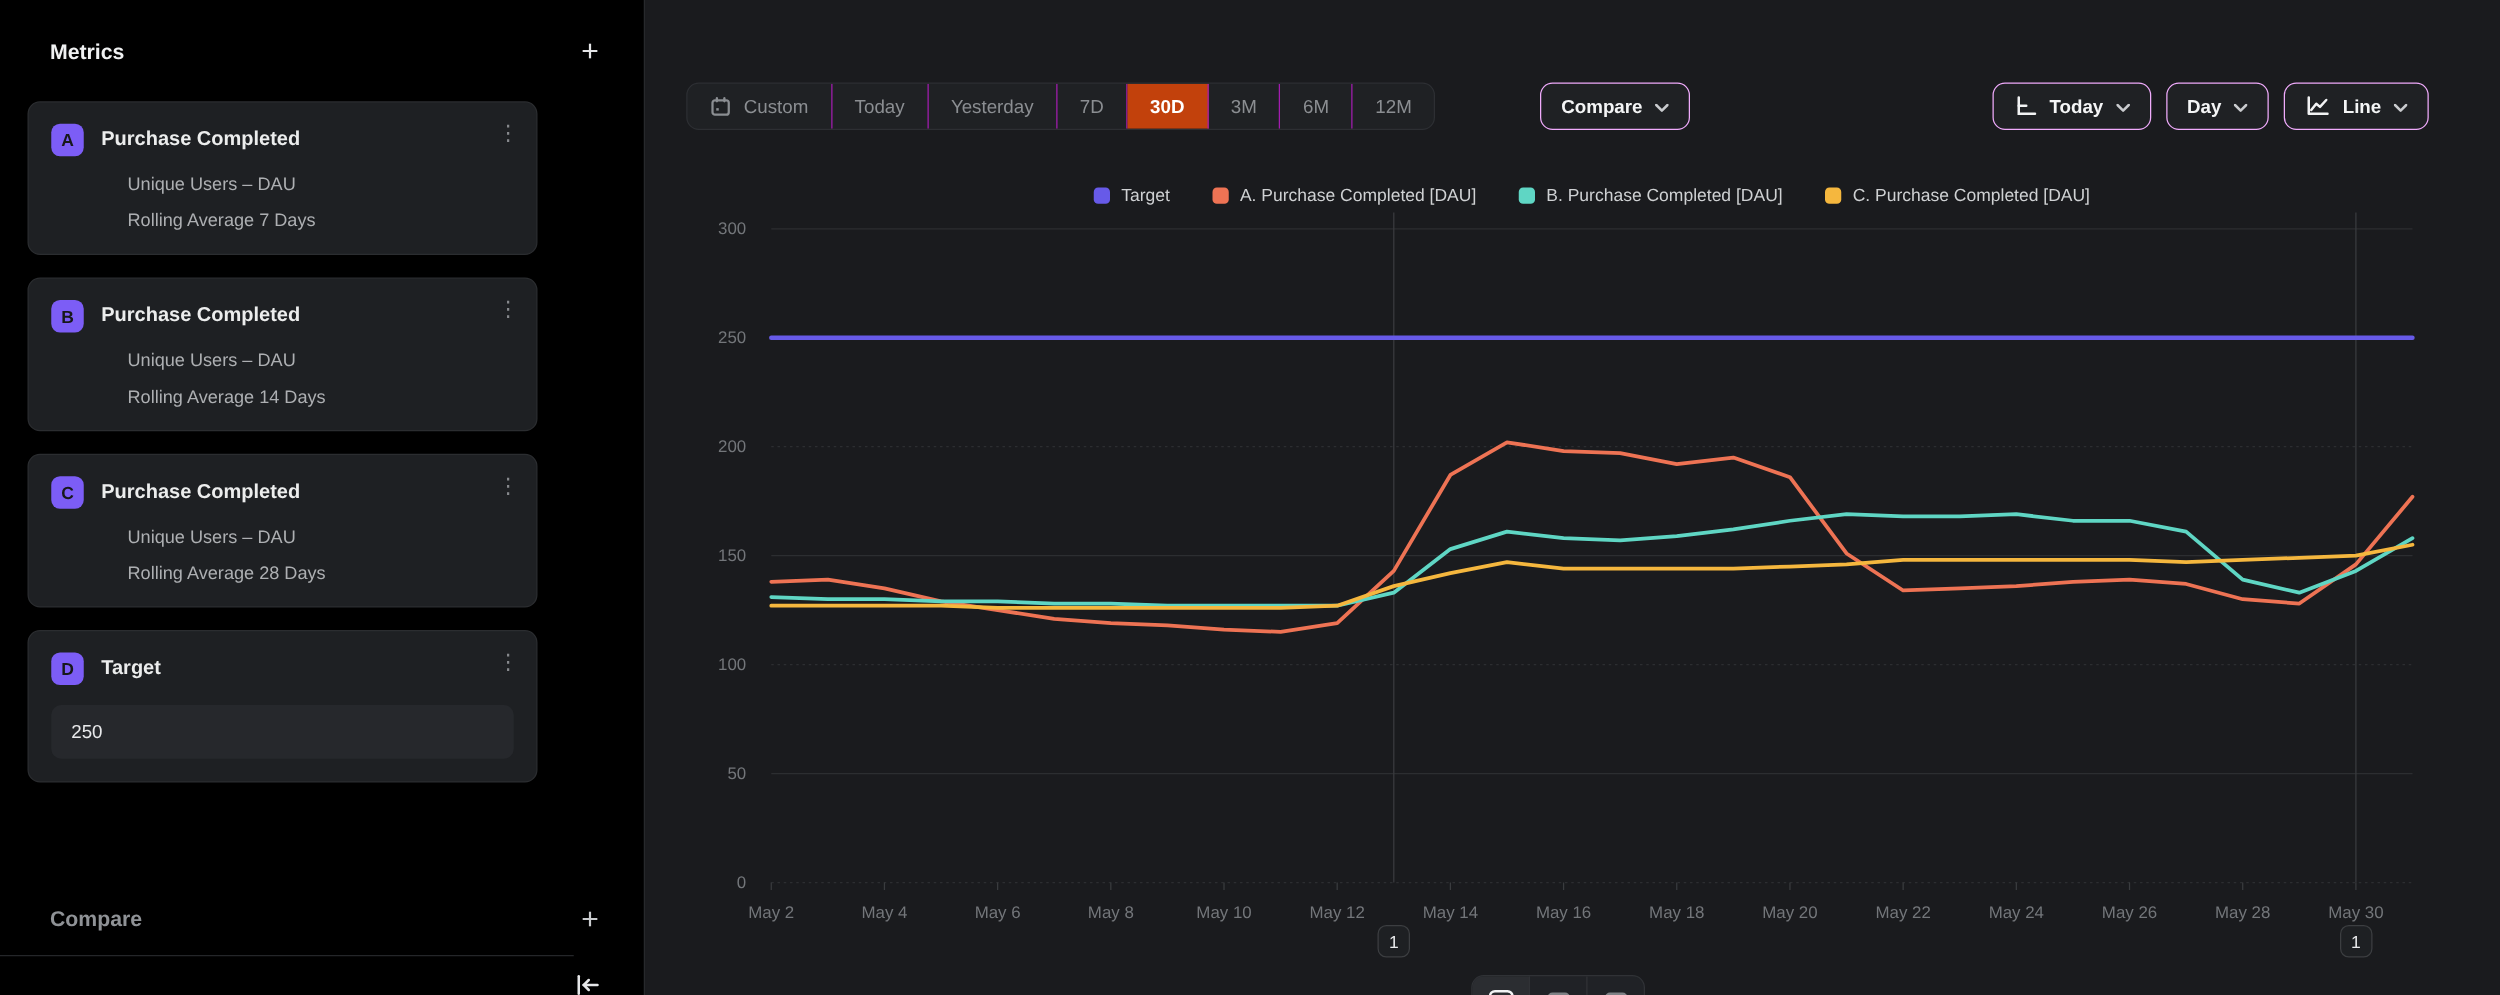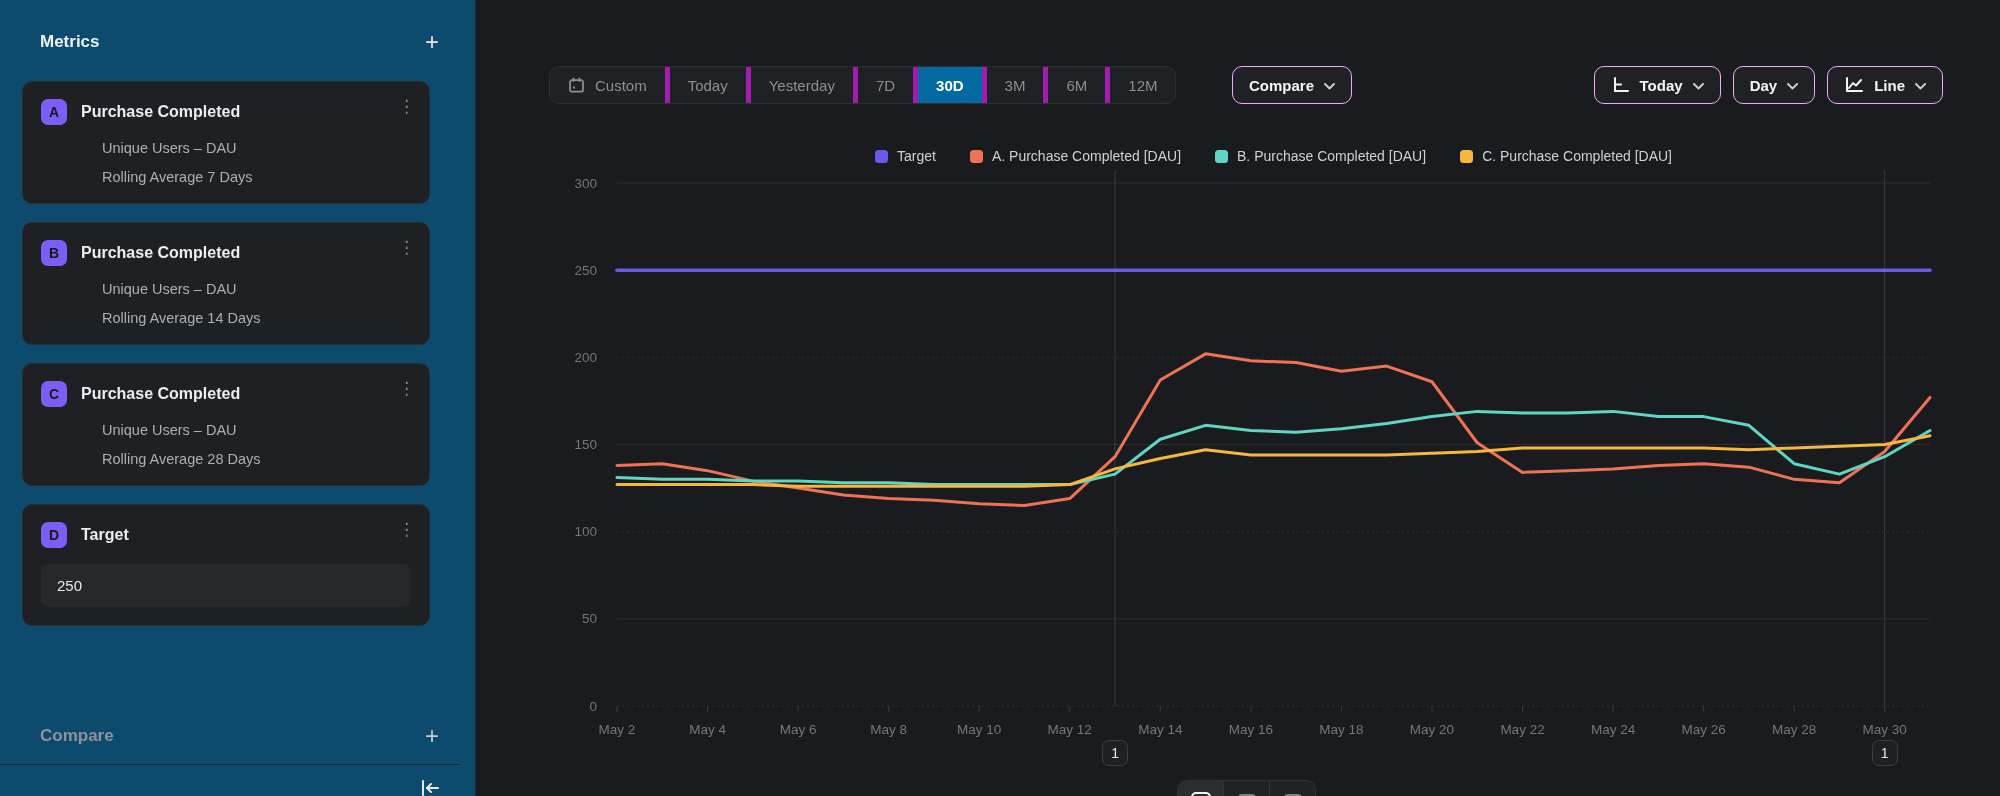--- a/index.html
+++ b/index.html
@@ -1,22 +1,22 @@
 <!DOCTYPE html>
 <html><head>
 <meta charset="utf-8">
 <style>
   * { margin:0; padding:0; box-sizing:border-box; }
   html,body { width:2000px; height:796px; overflow:hidden; background:#1a1b1e;
     font-family:"Liberation Sans","DejaVu Sans",sans-serif; }
   .app { position:relative; width:2000px; height:796px; background:#1a1b1e; color:#eceded; }
 
   
-  .sidebar { position:absolute; left:0; top:0; width:476px; height:796px;
-    background:#0c4a6e; border-right:1px solid #27292c; }
+  .sidebar { position:absolute; left:0; top:0; width:516px; height:796px;
+    background:#000000; border-right:1px solid #27292c; }
   .sidebar-header { position:absolute; top:32px; left:40px; right:36px;
     display:flex; align-items:center; justify-content:space-between; }
   .sidebar-title { font-size:17px; font-weight:700; color:#f0f1f2; }
   .plus { font-size:24px; font-weight:400; color:#e4e5e7; line-height:20px; cursor:pointer; }
   .cards { position:absolute; top:81px; left:22px; width:408px; }
   .metric-card { background:#1e2023; border:1px solid #2b2d30; border-radius:10px;
     padding:17px 18px 18px 18px; margin-bottom:18px; position:relative; }
   .card-head { display:flex; align-items:center; }
   .letter-badge { width:26px; height:26px; border-radius:7px; background:#7c5df6;
     color:#17181b; font-size:14px; font-weight:700; display:flex; align-items:center;
@@ -38,23 +38,23 @@
   .collapse-btn { position:absolute; top:778px; right:34px; cursor:pointer; }
 
   
   .main { position:absolute; left:460px; top:0; width:1540px; height:796px; }
 
   .toolbar { position:absolute; top:66px; left:0; right:0; height:38px; }
   .range-group { position:absolute; left:89px; top:0; height:38px; display:flex;
     background:#1f2124; border:1px solid #2d2f33; border-radius:10px; overflow:hidden; }
   .range-seg { display:flex; align-items:center; justify-content:center; gap:10px;
     padding:0 18px; font-size:15px; font-weight:500; color:#8b8e92;
-    border-right:5px solid #a21caf; cursor:pointer; white-space:nowrap; }
+    border-right:1px solid #a21caf; cursor:pointer; white-space:nowrap; }
   .range-seg:last-child { border-right:none;text-align:center; }
-  .range-seg.selected { background:#0369a1; color:#ffffff; font-weight:700; }
+  .range-seg.selected { background:#c2410c; color:#ffffff; font-weight:700; }
   .btn { position:absolute; top:0; height:38px; display:flex; align-items:center; gap:10px;
     background:#1f2124; border:1px solid #f0abfc; border-radius:10px; padding:0 16px;
     font-size:15px; font-weight:700; color:#f4f5f6; cursor:pointer; white-space:nowrap; }
   .btn .chev { margin-top:2px; }
   .compare-btn { left:772px; }
   .right-btns { position:absolute; right:57px; top:0; display:flex; gap:12px; }
   .right-btns .btn { position:static; }
 
   .legend { position:absolute; top:147px; left:157px; width:1313px; height:18px;
     display:flex; align-items:center; justify-content:center; gap:34px; }

